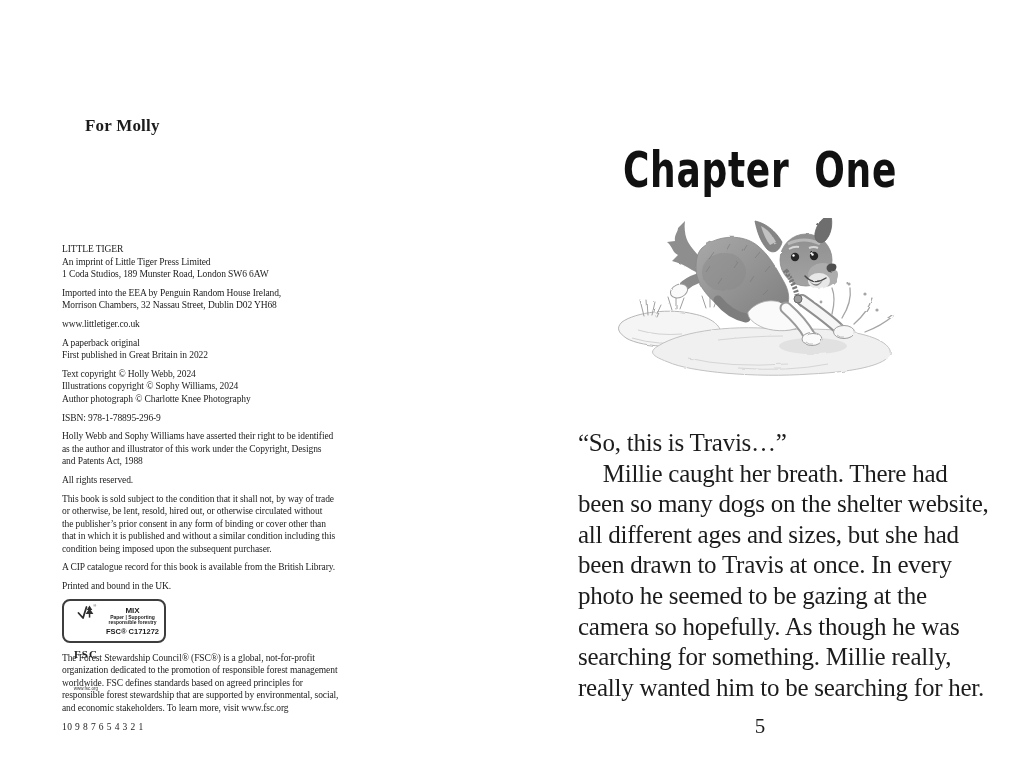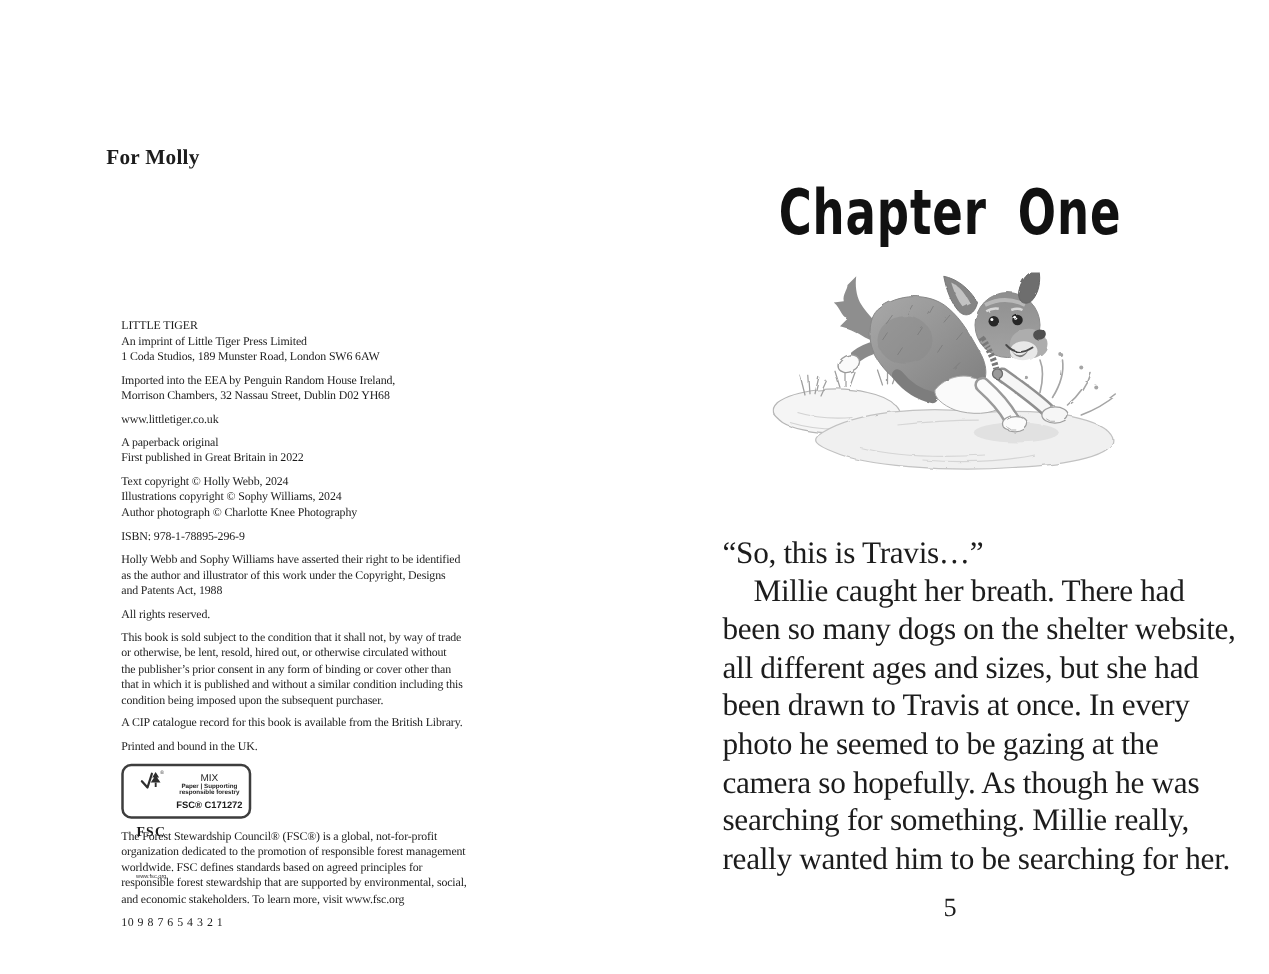--- a/index.html
+++ b/index.html
@@ -9,40 +9,40 @@
     background:#ffffff; color:#1c1c1c;
     font-family:"Liberation Serif", serif;
   }
   .abs { position:absolute; }
 
   
   .dedication {
     left:85px; top:116px; margin:0;
     font-size:17px; font-weight:bold; letter-spacing:.2px;
   }
-  .imprint { left:97px; top:243px; width:450px;margin-top:12px; }
+  .imprint { left:62px; top:243px; width:450px; }
   .blk {
     margin:0 0 6px 0;
     font-size:9.5px; line-height:12.6px; letter-spacing:-.1px;
     white-space:pre-line;
   }
   .fsc-box {
     width:104px; height:44px;
     border:2px solid #3d3d3d; border-radius:8px;
     display:flex; align-items:stretch;
     margin:4px 0 9px 0; padding:2px 3px 1px 4px;
     background:#fff;
     font-family:"Liberation Sans", sans-serif;
   }
   .fsc-left { width:36px; display:flex; flex-direction:column; align-items:center;gap:26px; }
   .fsc-left svg { display:block; }
   .fsc-name { font-family:"Liberation Serif", serif; font-weight:bold; font-size:11px; line-height:11px; letter-spacing:1px; }
   .fsc-url { font-size:4.5px; line-height:5px; color:#333; }
   .fsc-right { flex:1; text-align:center; padding-top:3px; }
-  .fsc-mix { font-weight:normal; font-size:8px; line-height:9px; }
+  .fsc-mix { font-weight:bold; font-size:8px; line-height:9px; }
   .fsc-line { font-weight:bold; font-size:5px; line-height:5.6px; color:#222; }
   .fsc-code { font-weight:bold; font-size:7.5px; line-height:8px; margin-top:2px; }
   .printline { margin-top:1px; letter-spacing:.4px; }
 
   
   .chapter-title {
     left:560px; top:145px; width:400px; margin:0;
     text-align:center;
     font-family:"DejaVu Sans", sans-serif;
     font-weight:bold; font-size:50px; line-height:1;

